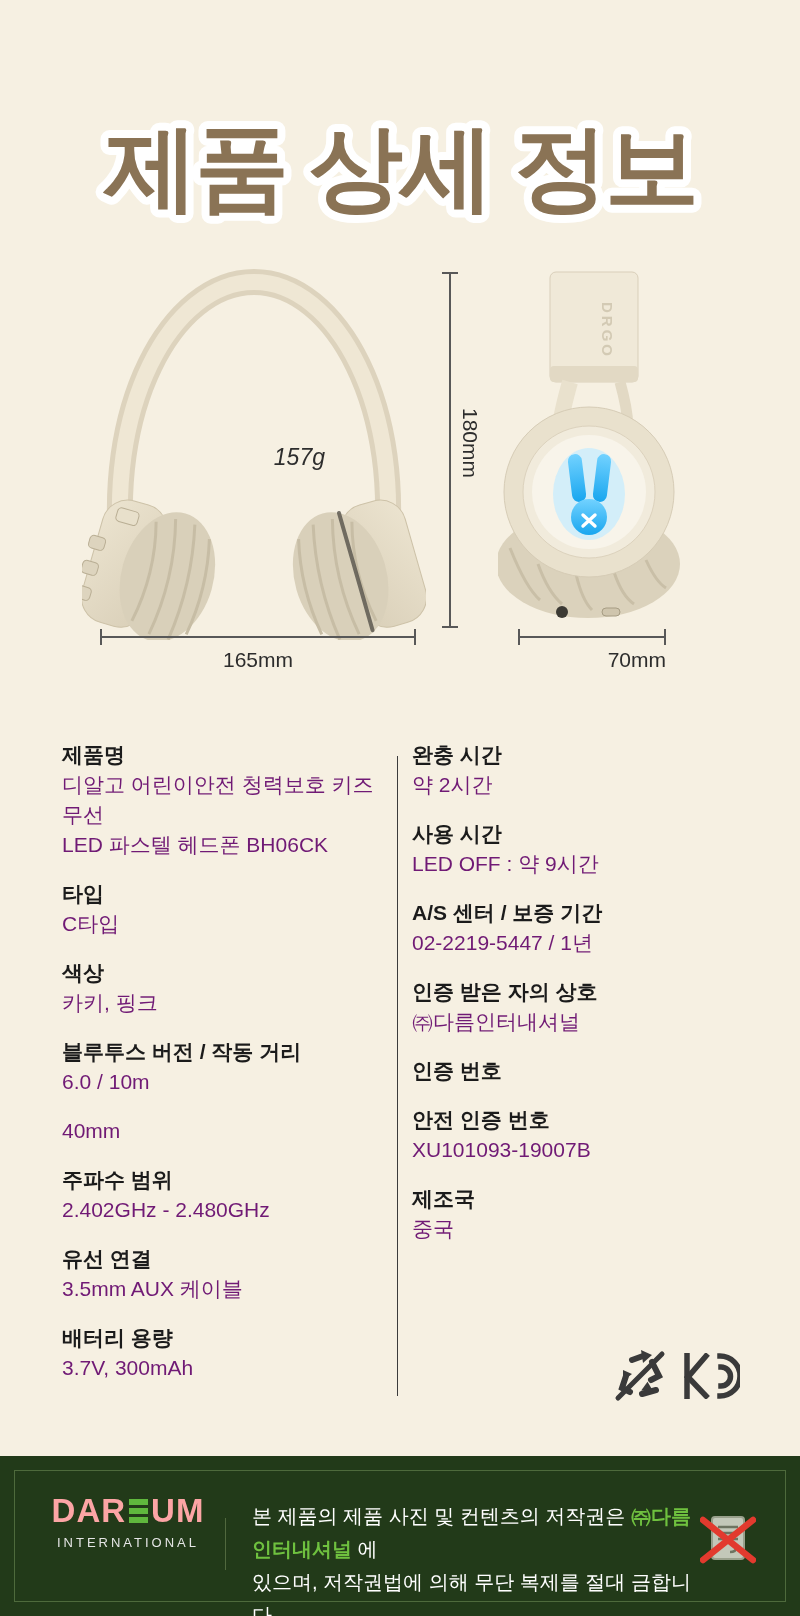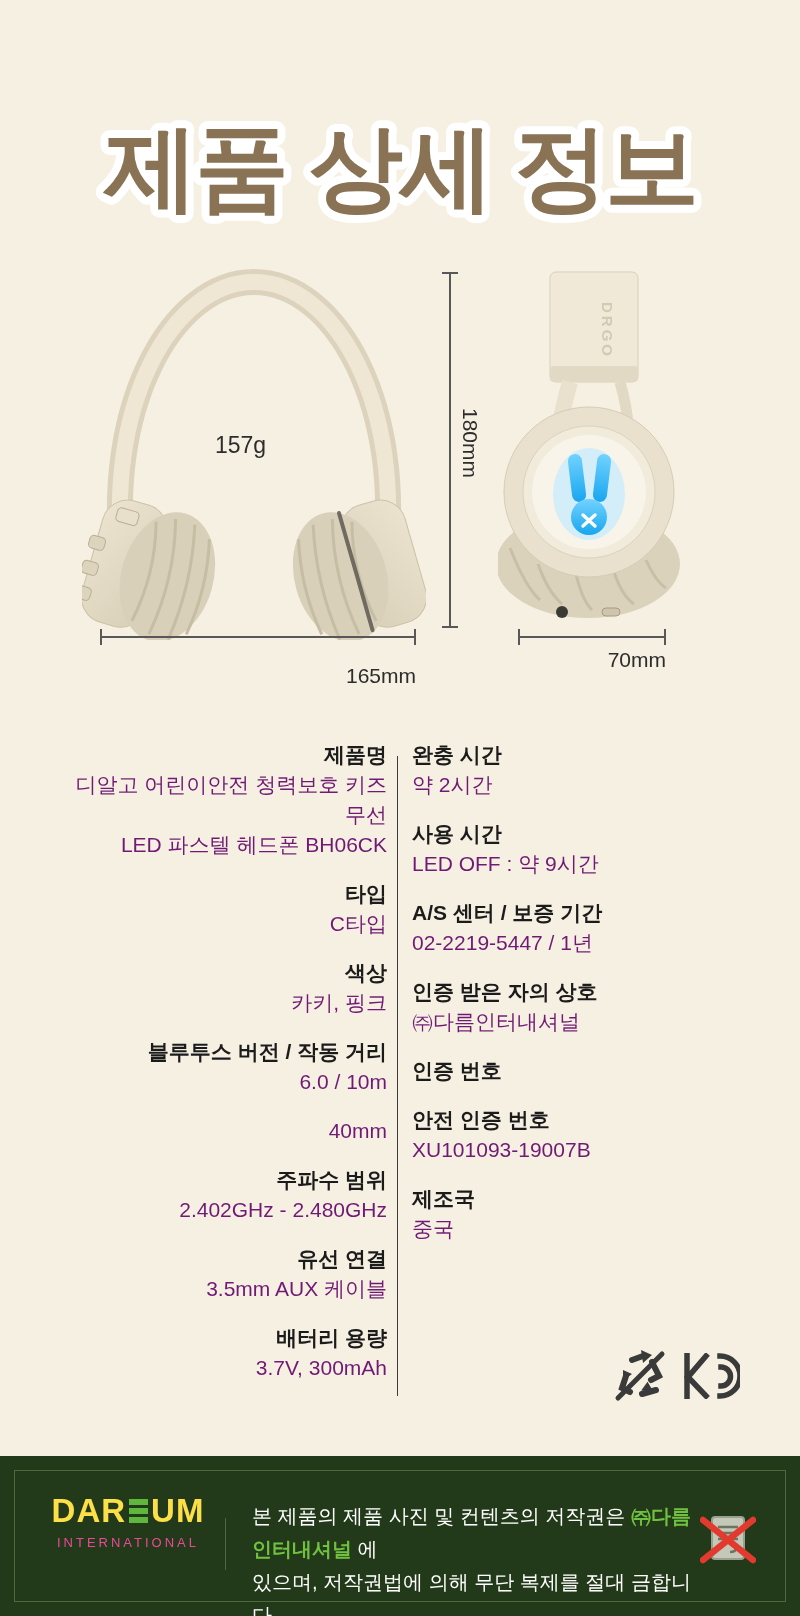--- a/index.html
+++ b/index.html
@@ -15,44 +15,44 @@
   #side-view{left:498px;top:268px;width:182px;height:372px;}
 
   .dim{position:absolute;}
   .dim.h{height:2px;background:#585858;}
   .dim.h::before,.dim.h::after{content:"";position:absolute;top:-7px;width:2px;height:16px;background:#585858;}
   .dim.h::before{left:0}.dim.h::after{right:0}
   .dim.v{width:2px;background:#585858;}
   .dim.v::before,.dim.v::after{content:"";position:absolute;left:-7px;height:2px;width:16px;background:#585858;}
   .dim.v::before{top:0}.dim.v::after{bottom:0}
   .dim-label{position:absolute;font-size:21px;color:#2d2d2d;}
-  #weight-label{left:215px;top:432px;width:110px;text-align:left;font-size:23px;}
+  #weight-label{left:215px;top:444px;width:110px;text-align:right;font-size:23px;font-style:italic;}
   #height-label{left:458px;top:408px;writing-mode:vertical-rl;font-size:21px;}
-  #width-label-front{left:100px;top:664px;width:316px;text-align:right;}
+  #width-label-front{left:100px;top:648px;width:316px;text-align:center;}
   #width-label-side{left:518px;top:648px;width:148px;text-align:right;}
 
   
   .spec-col{position:absolute;top:740px;}
-  #spec-col-left{left:62px;width:325px;text-align:right;}
+  #spec-col-left{left:62px;width:325px;}
   #spec-col-right{left:412px;width:345px;}
   .spec-divider{position:absolute;left:397px;top:756px;width:1px;height:640px;background:#3c3c3c;}
   .spec-item{margin-bottom:19px;}
   .spec-label{font-weight:700;font-size:21px;line-height:30px;color:#1b1b1b;}
   .spec-value{font-size:21px;line-height:30px;color:#701a75;}
   .spec-value:empty{display:none;}
   .cert-icons{position:absolute;left:612px;top:1348px;width:150px;height:56px;display:flex;gap:14px;align-items:center;}
 
   
   .footer{position:absolute;left:0;top:1456px;width:800px;height:160px;background:#223a19;}
   .footer-border{position:absolute;left:14px;top:14px;right:14px;bottom:14px;border:1px solid #4e6a3c;}
   .logo{position:absolute;left:48px;top:36px;width:160px;text-align:center;}
-  .logo-word{display:inline-flex;align-items:center;font-weight:700;font-size:33px;letter-spacing:1px;color:#fde047;}
+  .logo-word{display:inline-flex;align-items:center;font-weight:700;font-size:33px;letter-spacing:1px;color:#fca5a5;}
   .e-bars{display:inline-flex;flex-direction:column;gap:3px;margin:0 3px;}
   .e-bars i{display:block;width:19px;height:6px;background:#5fb73d;}
-  .logo-sub{margin-top:5px;font-size:13px;letter-spacing:3px;color:#ec4899;}
+  .logo-sub{margin-top:5px;font-size:13px;letter-spacing:3px;color:#e5e5e5;}
   .footer-divider{position:absolute;left:225px;top:62px;width:1px;height:52px;background:#51683e;}
   .footer-text{position:absolute;left:252px;top:44px;width:440px;font-size:20px;line-height:33px;color:#ffffff;}
   .brand-green{color:#6fc13f;font-weight:700;}
   .nocopy{position:absolute;left:700px;top:56px;width:56px;height:56px;}
 </style>
 </head>
 <body>
 
 <div class="page">
 

